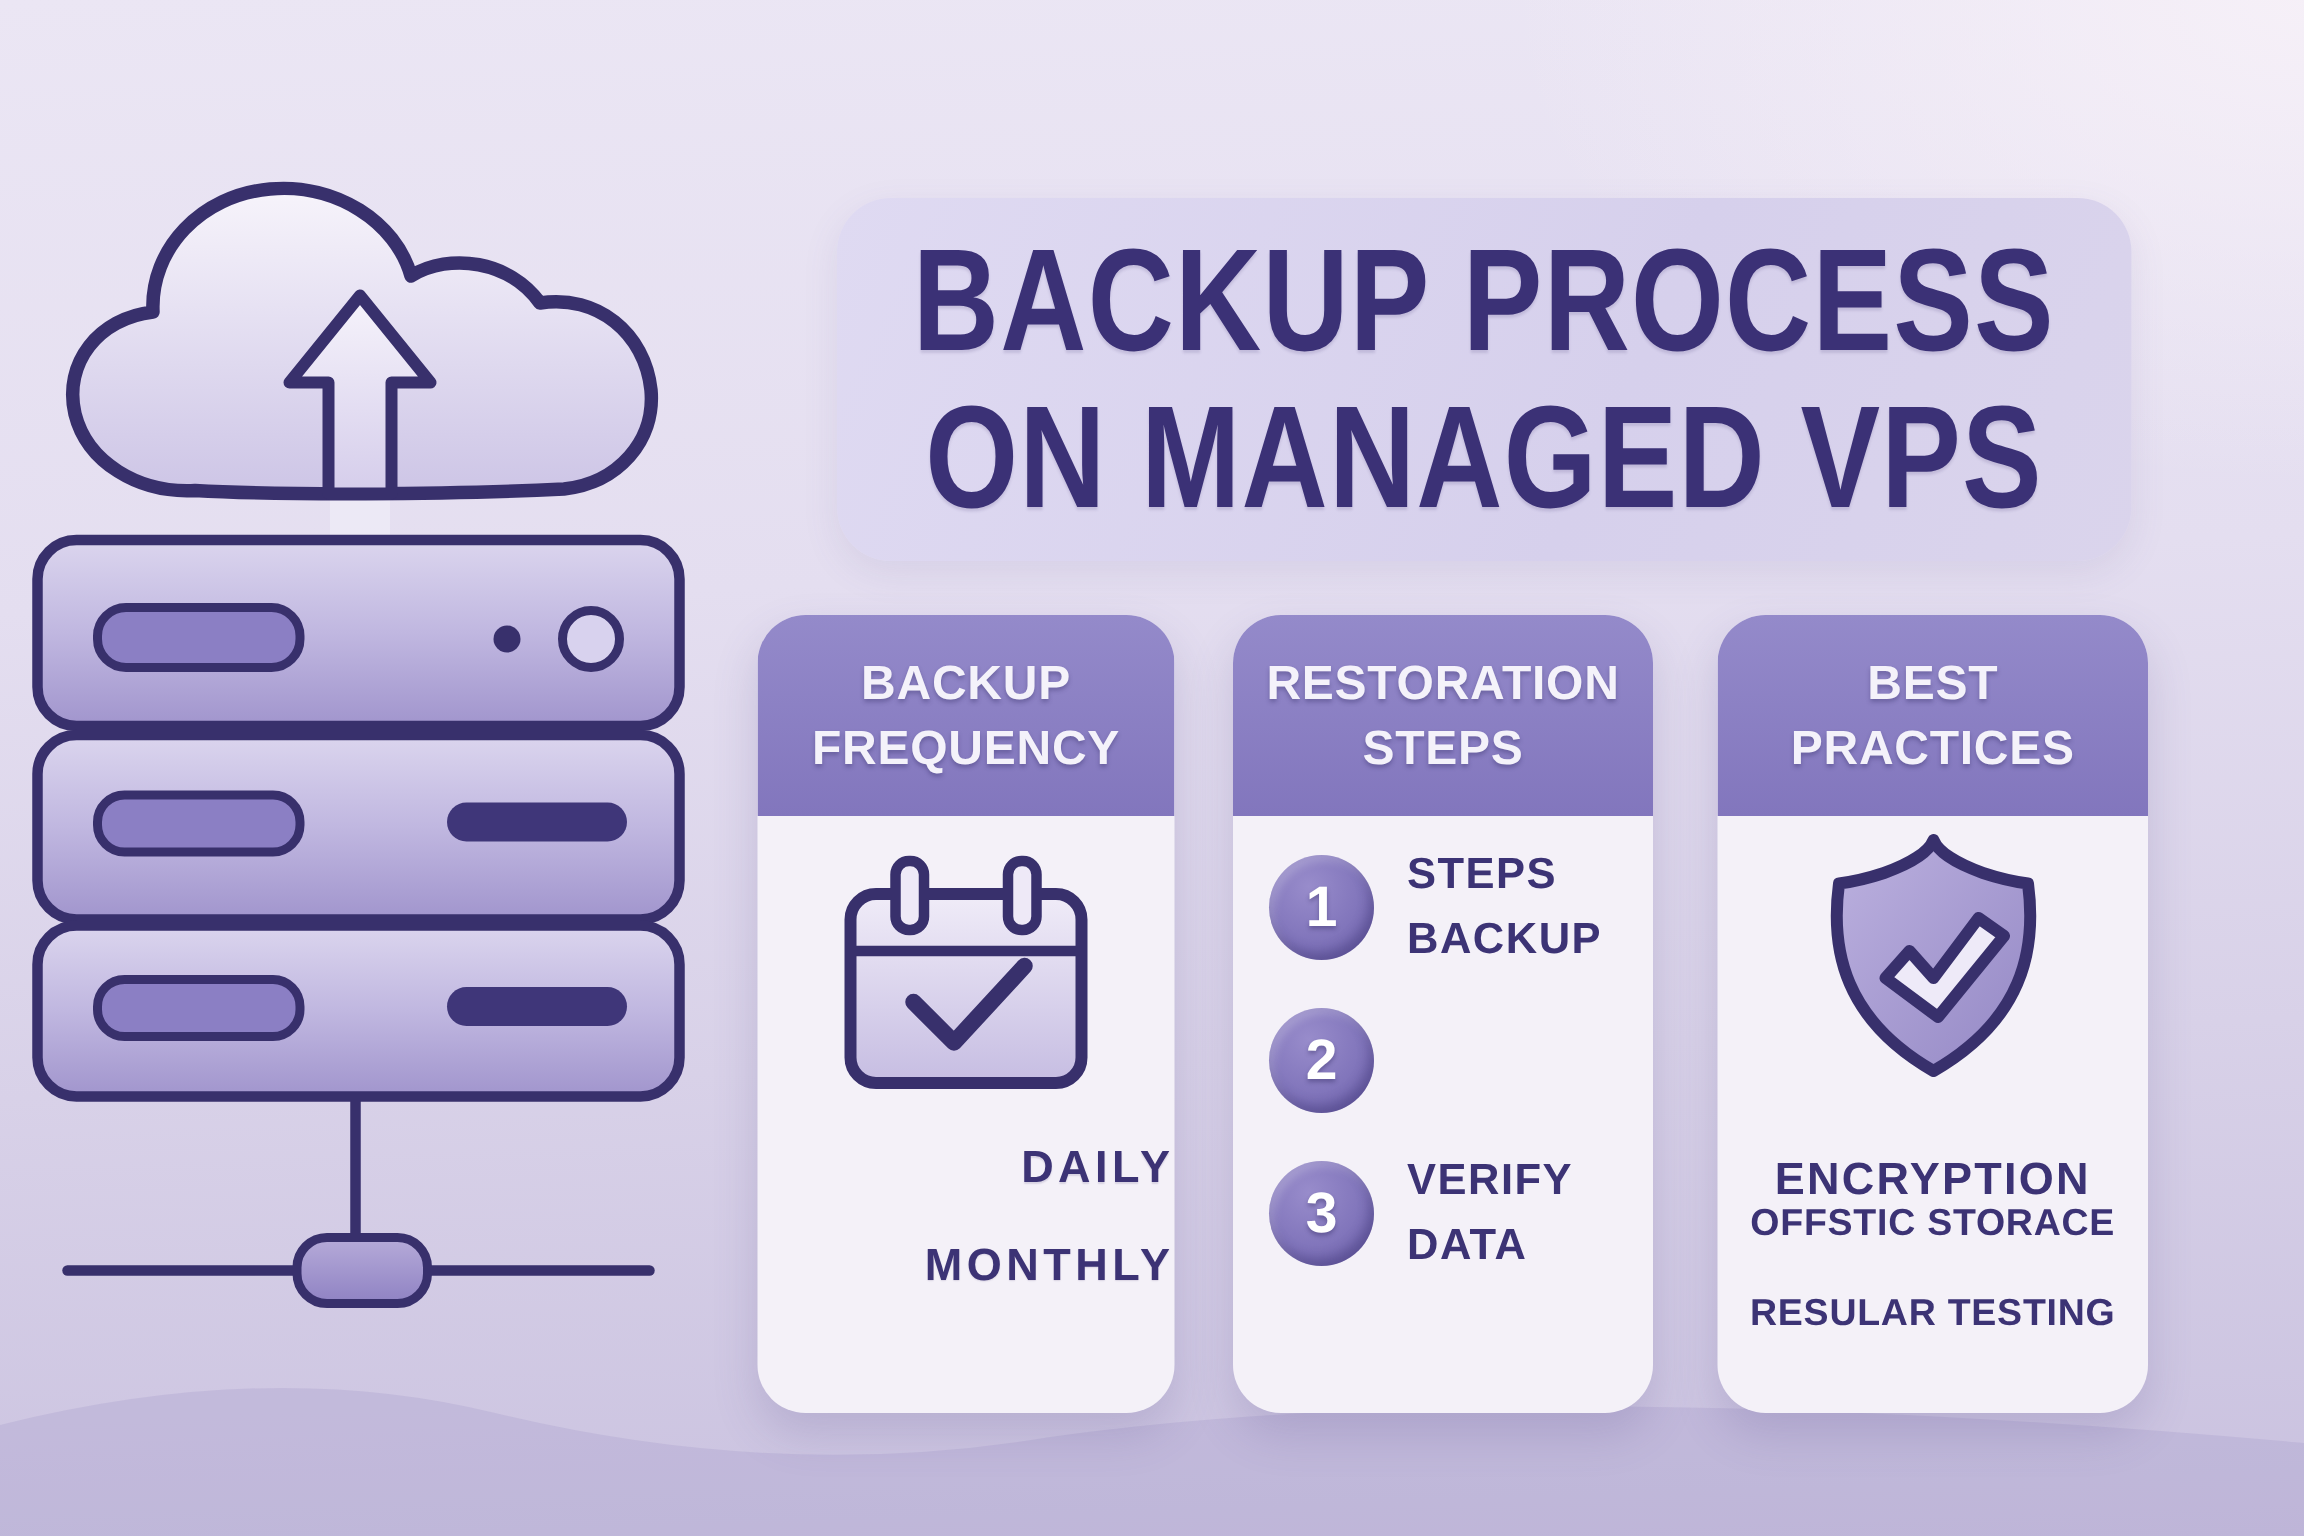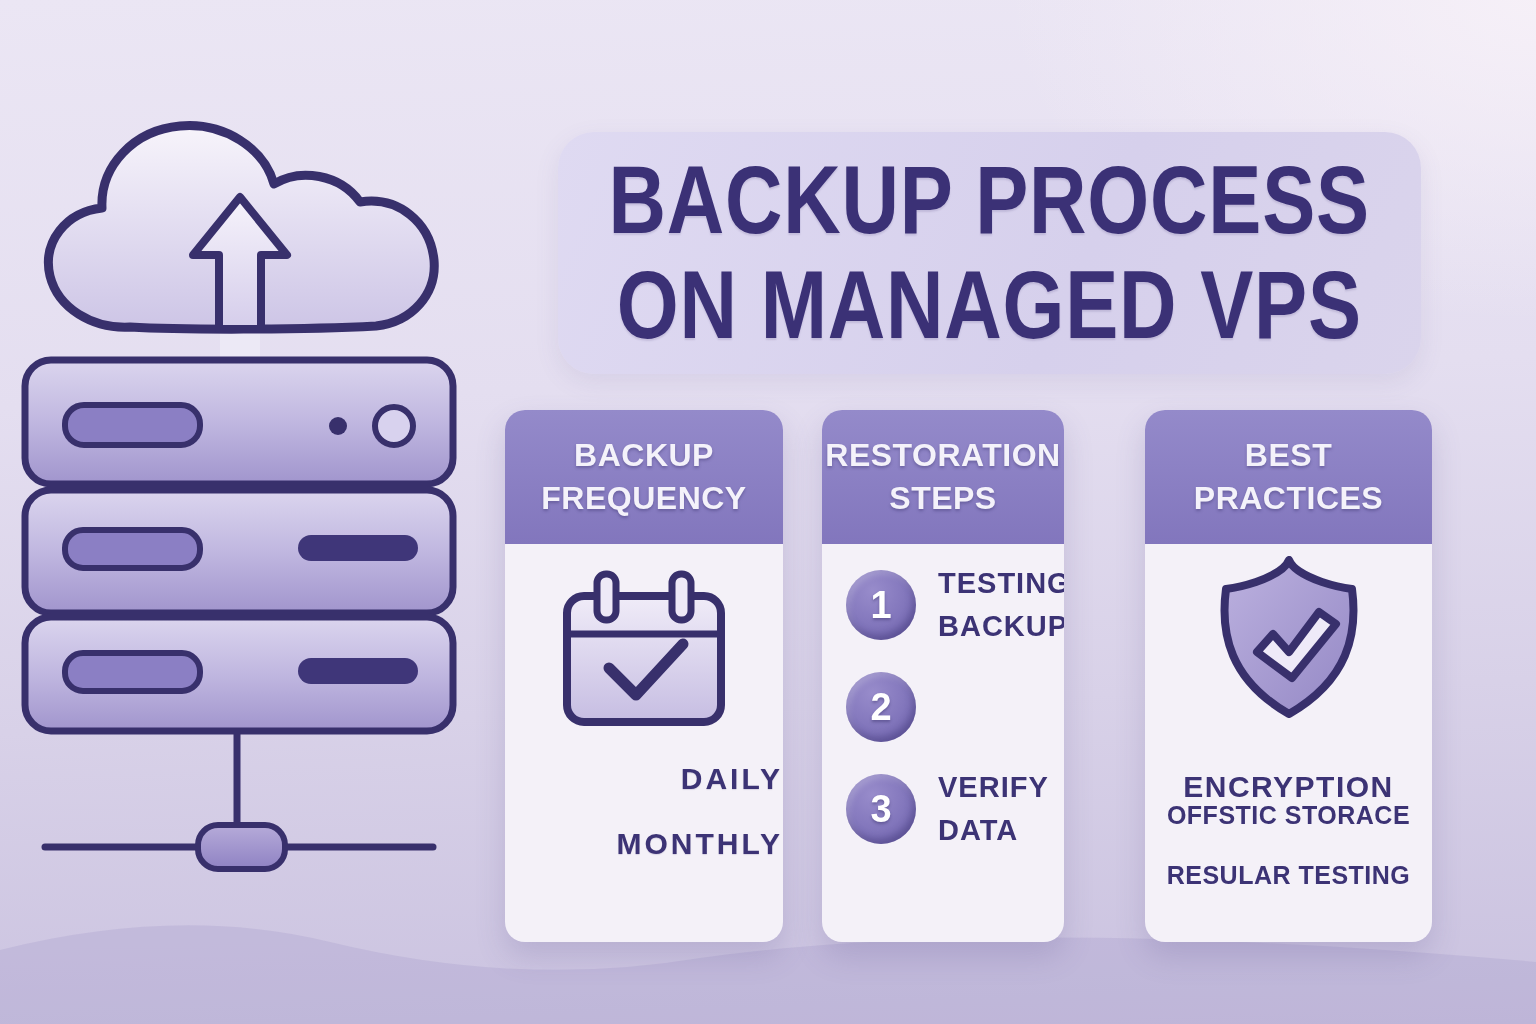--- a/index.html
+++ b/index.html
@@ -29,25 +29,25 @@
     box-shadow:0 8px 24px rgba(100,90,150,0.10);
   }
   .banner-line {
     font-size:97px; font-weight:800; color:#3b3176; letter-spacing:1px;
     line-height:1.08; white-space:nowrap; transform:scaleX(0.82);
     text-shadow:0 2px 2px rgba(60,50,110,0.15);
   }
 
   
   .card {
-    position:absolute; top:410px; height:532px; border-radius:20px; overflow:hidden;
+    position:absolute; top:410px; height:532px; border-radius:32px; overflow:hidden;
     background:#f4f1f8; box-shadow:0 14px 30px rgba(90,80,140,0.20);
   }
   .card1 { left:505px; width:278px; }
-  .card2 { left:822px; width:242px; }
+  .card2 { left:822px; width:280px; }
   .card3 { left:1145px; width:287px; }
 
   .card-header {
     height:134px; background:linear-gradient(180deg,#948aca 0%,#8276bd 100%);
     display:flex; align-items:center; justify-content:center; text-align:center;
     padding:0 16px;
   }
   .card-header span {
     font-size:32px; font-weight:800; color:#f4f2fa; letter-spacing:0.5px;
     line-height:1.35; text-shadow:0 2px 3px rgba(47,39,94,0.35);
@@ -193,21 +193,21 @@
   <section class="card card2">
     <header class="card-header">
       <span>RESTORATION STEPS</span>
     </header>
     <div class="card-body">
       <div class="steps">
         <div class="step-row">
           <div class="step-circle">
             <span>1</span>
           </div>
-          <div class="step-label">TESTING BACKUP</div>
+          <div class="step-label">STEPS BACKUP</div>
         </div>
         <div class="step-row">
           <div class="step-circle">
             <span>2</span>
           </div>
         </div>
         <div class="step-row">
           <div class="step-circle">
             <span>3</span>
           </div>

